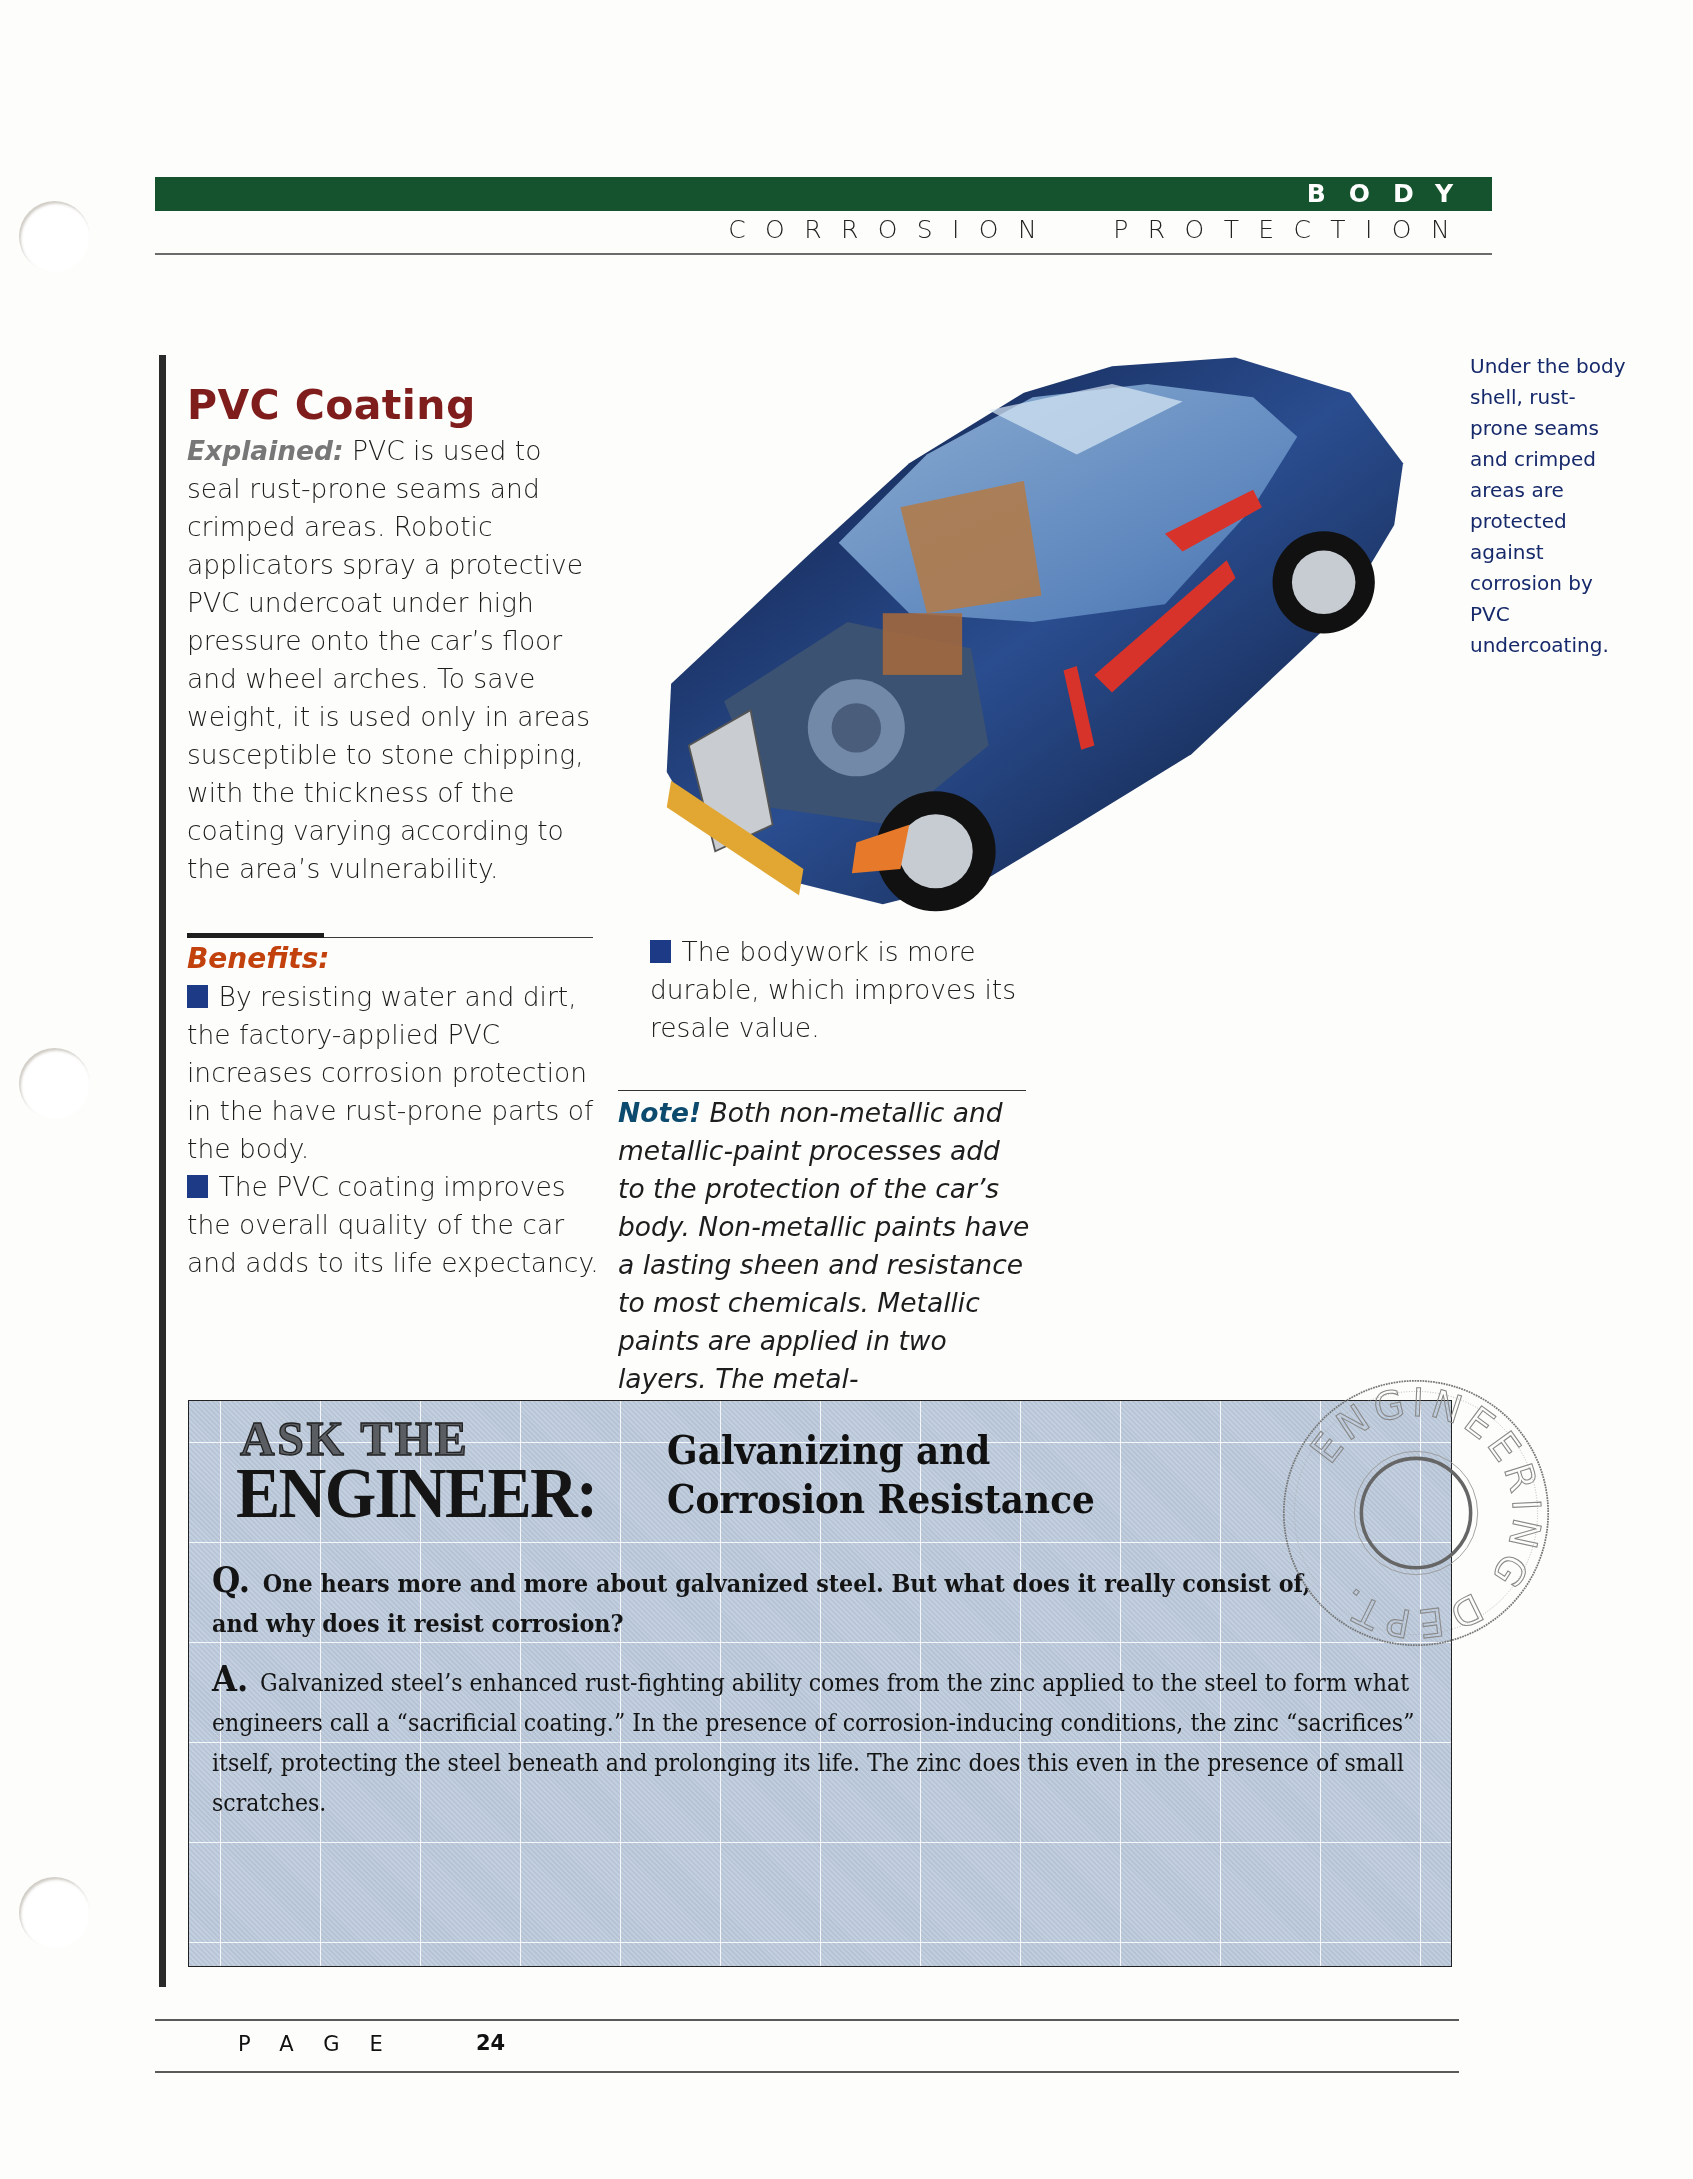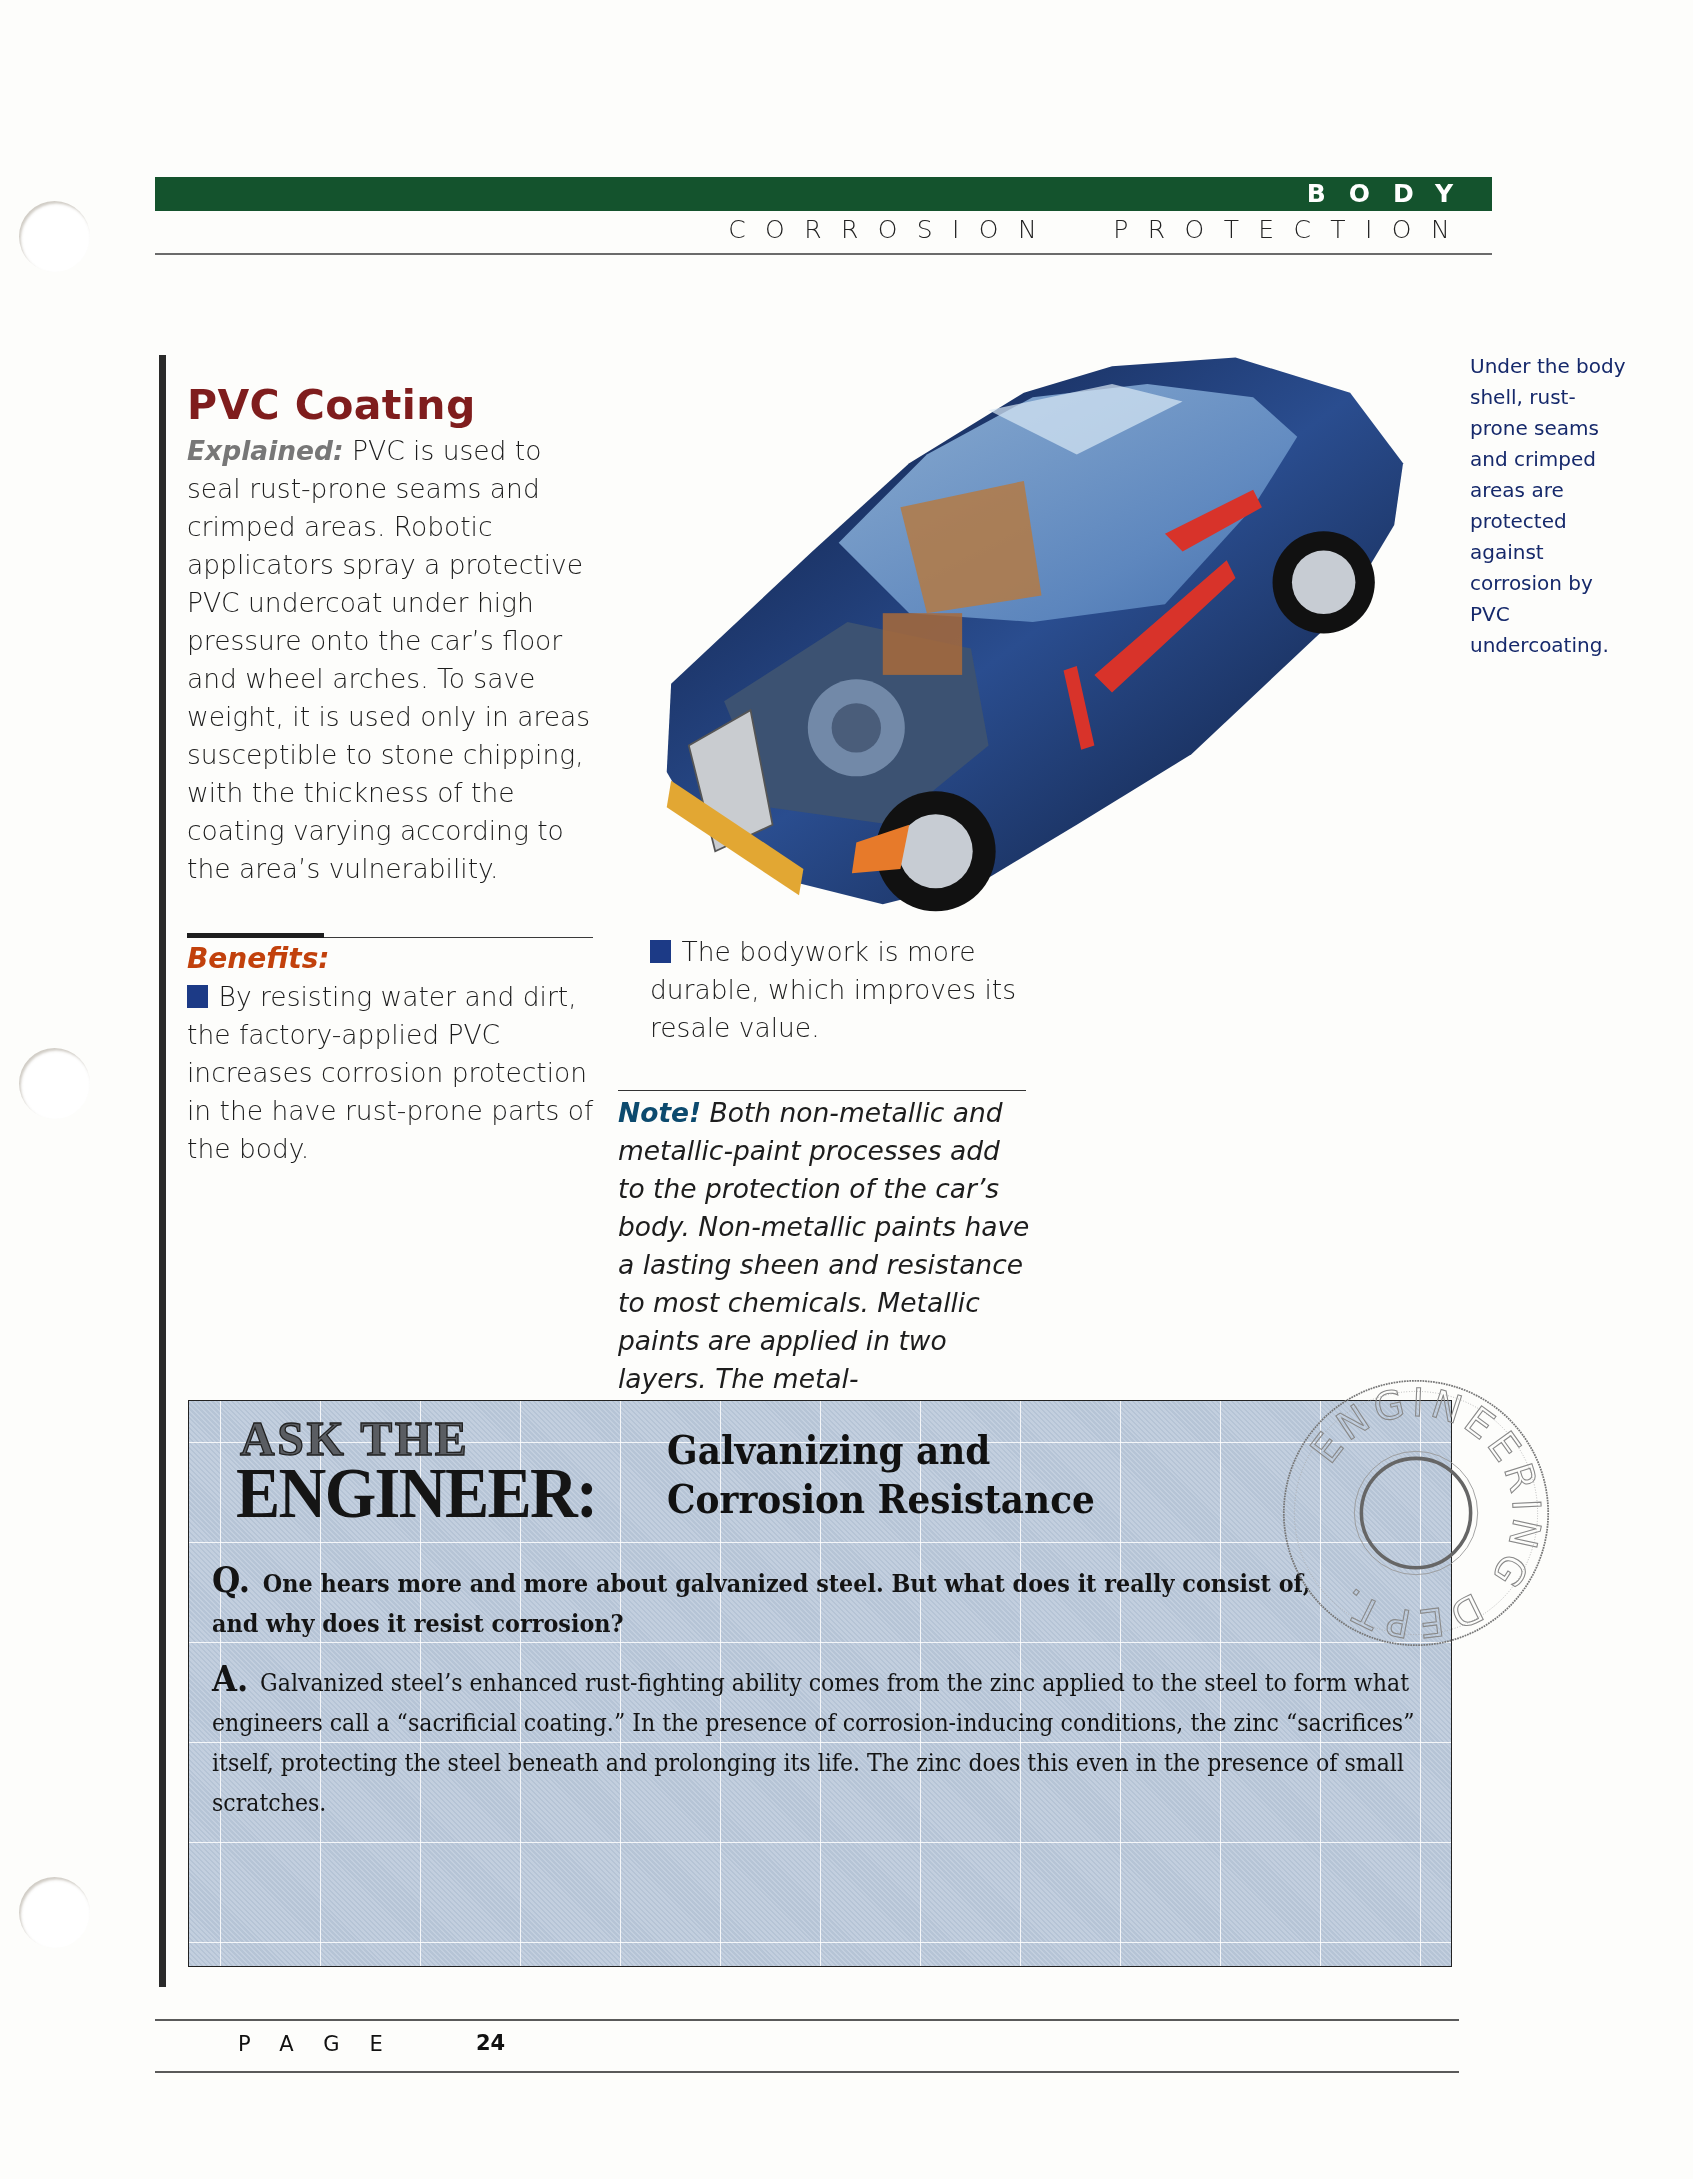--- a/index.html
+++ b/index.html
@@ -113,20 +113,21 @@
 <div class="abs body-text col1">
   <span class="lead-gray">Explained:</span><span> PVC is used to seal rust-prone seams and crimped areas. Robotic applicators spray a protective PVC undercoat under high pressure onto the car’s floor and wheel arches. To save weight, it is used only in areas susceptible to stone chipping, with the thickness of the coating varying according to the area’s vulnerability.</span>
 </div>
 
 <div class="abs benefits-rule-thin"></div>
 <div class="abs benefits-rule-thick"></div>
 <div class="abs benefits-label">Benefits:</div>
 
 <div class="abs body-text col1b">
   <div><span class="sq"></span><span>By resisting water and dirt, the factory-applied PVC increases corrosion protection in the have rust-prone parts of the body.</span></div>
+  <div><span class="sq"></span><span>The PVC coating improves the overall quality of the car and adds to its life expectancy.</span></div>
 </div>
 
 <div class="abs body-text col2a">
   <span class="sq"></span><span>The bodywork is more durable, which improves its resale value.</span>
 </div>
 <div class="abs rule-mid"></div>
 <div class="abs body-text col2b">
   <span class="note-label">Note!</span><span> Both non-metallic and metallic-paint processes add to the protection of the car’s body. Non-metallic paints have a lasting sheen and resistance to most chemicals. Metallic paints are applied in two layers. The metal-</span>
 </div>
 

